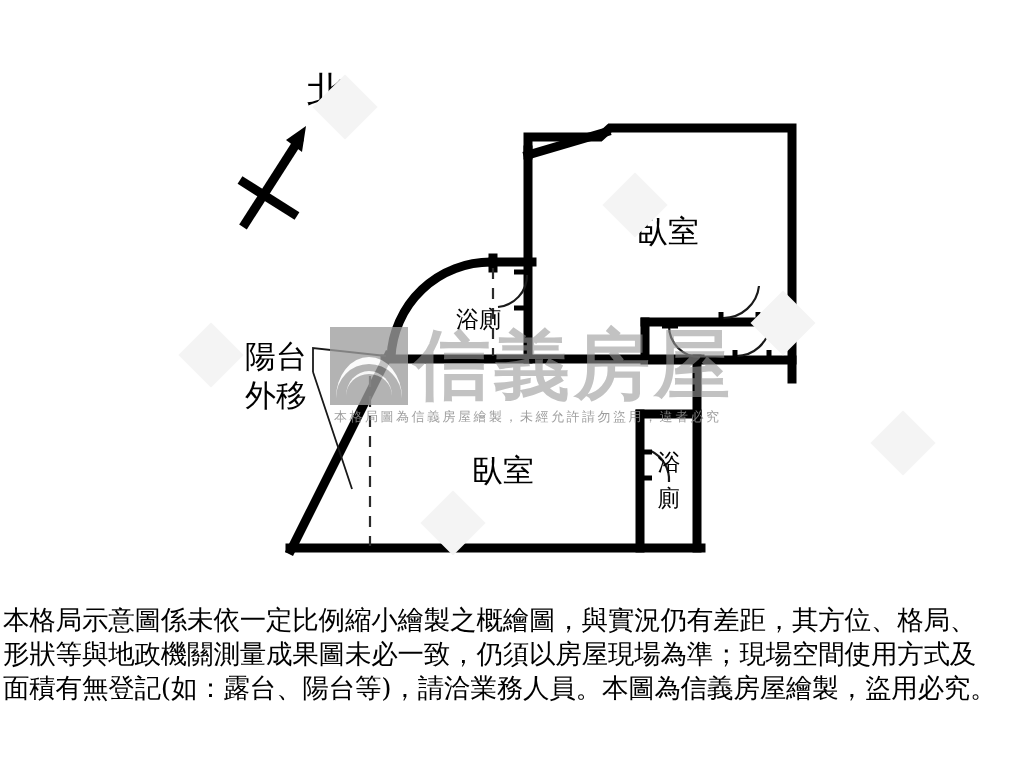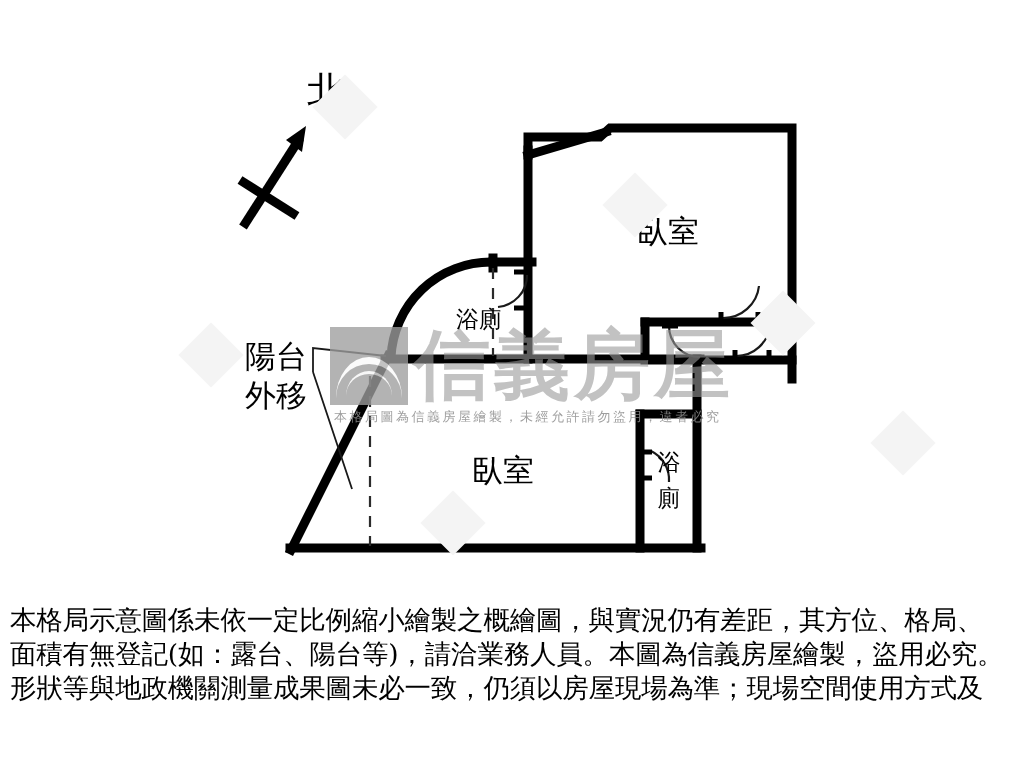--- a/index.html
+++ b/index.html
@@ -131,21 +131,21 @@
     position: absolute;
     left: 0;
     top: 603px;
     width: 1024px;
     z-index: 3;
     font-family: "DejaVu Serif", "Liberation Serif", serif;
     font-size: 26.5px;
     line-height: 34px;
     color: #000000;
     letter-spacing: -0.2px;
-    padding: 0 10px;
+    padding: 0 3px;
     box-sizing: border-box;
   }
   #disclaimer p { margin: 0; white-space: nowrap; }
 </style>
 </head>
 <body>
 
 <div id="plan-wrap">
 
   <div class="ghost" style="left:188px; top:332px;"></div>
@@ -239,15 +239,15 @@
   <div id="watermark">
     <div class="wm-logo"></div>
     <div class="wm-text">信義房屋</div>
     <div class="wm-sub">本格局圖為信義房屋繪製，未經允許請勿盜用，違者必究</div>
   </div>
 
 </div>
 
 <div id="disclaimer">
   <p>本格局示意圖係未依一定比例縮小繪製之概繪圖，與實況仍有差距，其方位、格局、</p>
+  <p>形狀等與地政機關測量成果圖未必一致，仍須以房屋現場為準；現場空間使用方式及</p>
   <p>面積有無登記(如：露台、陽台等)，請洽業務人員。本圖為信義房屋繪製，盜用必究。</p>
-  <p>形狀等與地政機關測量成果圖未必一致，仍須以房屋現場為準；現場空間使用方式及</p>
 </div>
 
 </body></html>

